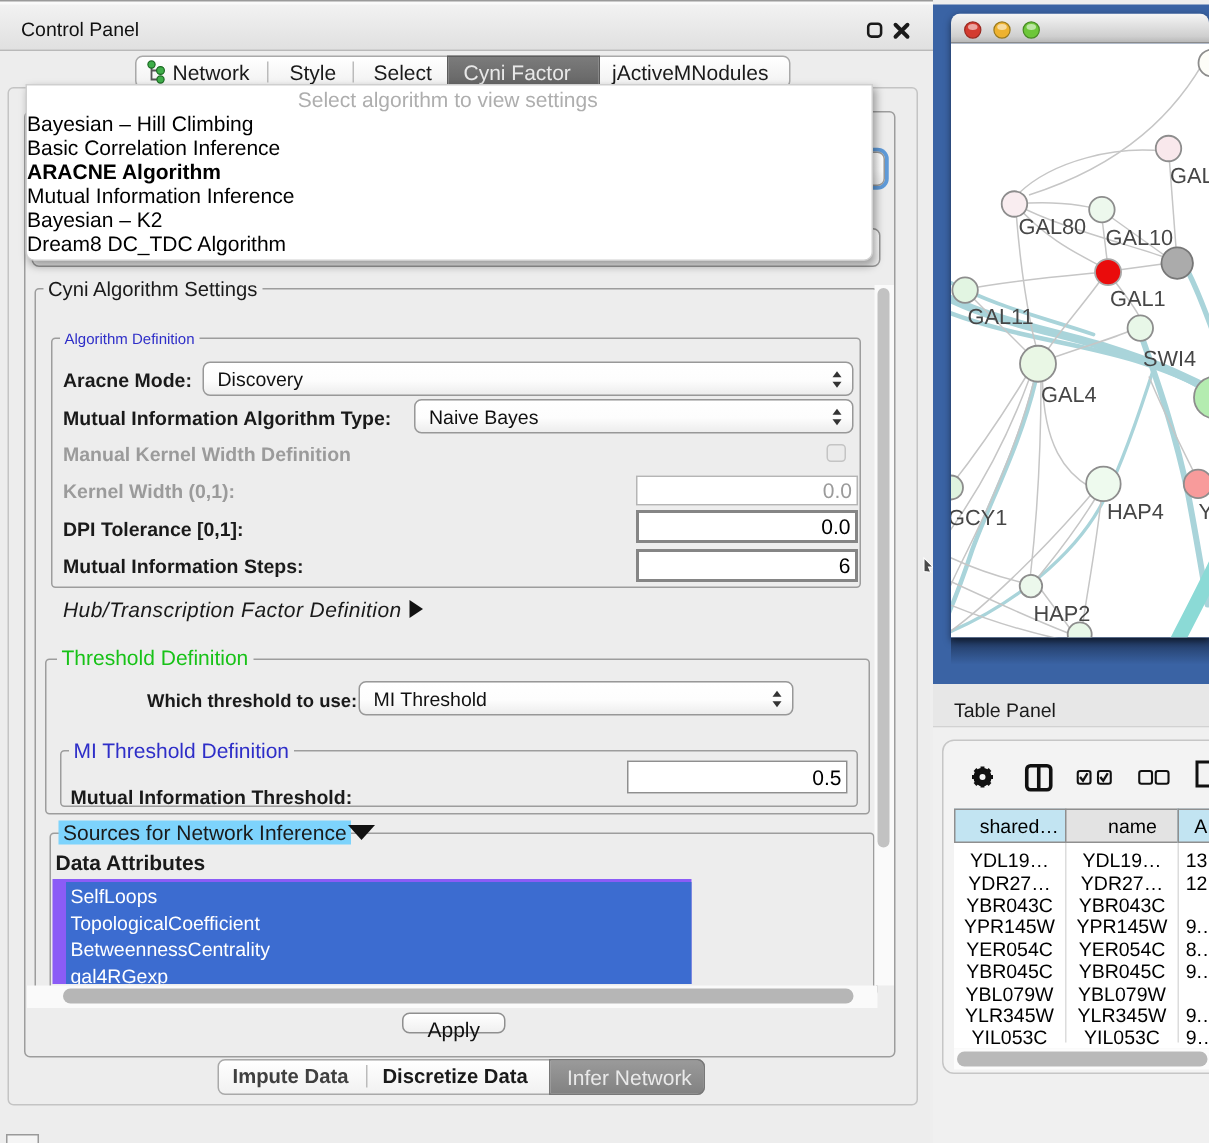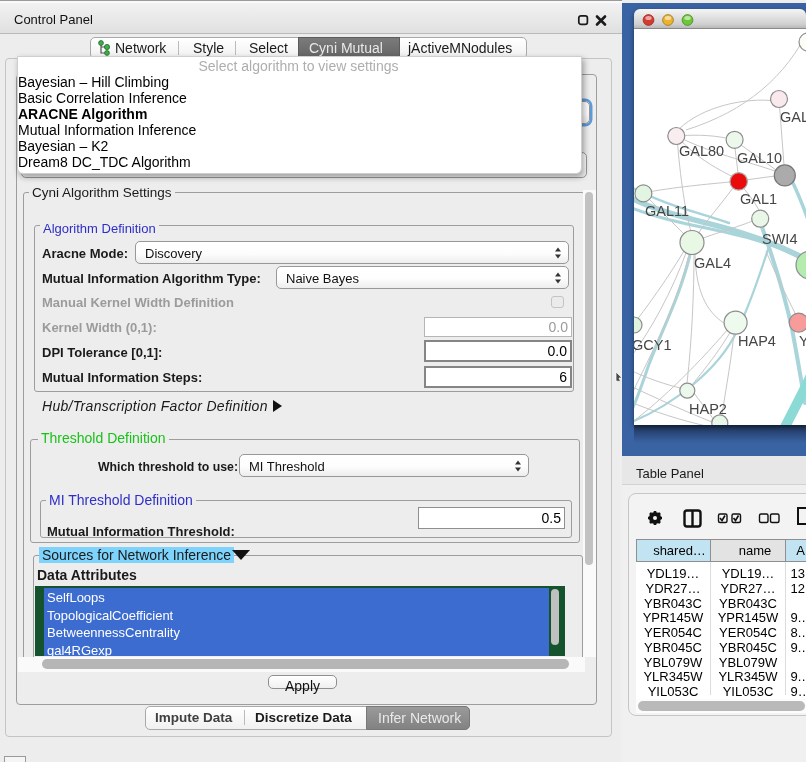--- a/index.html
+++ b/index.html
@@ -45,36 +45,36 @@
 
 <svg class="abs" style="left:96px;top:38px;" width="16" height="19">
   <path d="M5 6 L5 15 L10 15 M5 9 L10 9" stroke="#555" stroke-width="1.2" fill="none"></path>
   <circle cx="5" cy="5" r="2.4" fill="#3fae49" stroke="#1c6b24" stroke-width="0.8"></circle>
   <circle cx="11" cy="9" r="2.6" fill="#3fae49" stroke="#1c6b24" stroke-width="0.8"></circle>
   <circle cx="11" cy="15" r="2.4" fill="#3fae49" stroke="#1c6b24" stroke-width="0.8"></circle>
 </svg>
 <div class="abs r14" style="left:115px;top:40px;">Network</div>
 <div class="abs r14" style="left:193px;top:40px;">Style</div>
 <div class="abs r14" style="left:249px;top:40px;">Select</div>
-<div class="abs r14" style="left:309px;top:40px;color:#e8e8e8;">Cyni Mutual</div>
+<div class="abs r14" style="left:309px;top:40px;color:#e8e8e8;">Cyni Factor</div>
 <div class="abs r14" style="left:408px;top:40px;">jActiveMNodules</div>
 
 <div class="abs" style="left:16px;top:74px;width:581px;height:631px;border:1px solid #9d9d9d;border-radius:4px;background:#ededed;box-sizing:border-box;"></div>
 
 <div class="combo" style="left:21px;top:152px;width:564px;height:24px;">
   <span class="ct">galFiltered.sif default node</span>
 </div>
 
 <div class="combo" style="left:28px;top:101px;width:560px;height:21px;box-shadow:0 0 0 2.5px #5f9ad8;"></div>
 
 <div class="group" style="left:23px;top:192px;width:560px;height:470px;border-radius:3px;"></div>
 <div class="abs" style="left:29px;top:185px;background:#ededed;padding:0 3px;font-size:13.5px;color:#1a1a1a;">Cyni Algorithm Settings</div>
 
 <div class="group" style="left:34px;top:225px;width:538px;height:165px;"></div>
-<div class="abs" style="left:40px;top:221px;background:#ededed;padding:0 3px;font-size:13px;color:#2e2ec8;">Algorithm Definition</div>
+<div class="abs" style="left:40px;top:221px;background:#ededed;padding:0 3px;font-size:10px;color:#2e2ec8;">Algorithm Definition</div>
 
 <div class="abs b13" style="left:42px;top:246px;">Aracne Mode:</div>
 <div class="combo" style="left:135px;top:241px;width:432px;height:21px;">
   <span class="ct">Discovery</span>
   <span class="updn">
       <span class="tri-u"></span>
       <span class="tri-d"></span>
     </span>
 </div>
 <div class="abs b13" style="left:42px;top:271px;">Mutual Information Algorithm Type:</div>
@@ -113,21 +113,21 @@
 <div class="abs" style="left:46px;top:492px;background:#ededed;padding:0 3px;font-size:14px;color:#2e2ec8;">MI Threshold Definition</div>
 <div class="abs b13" style="left:47px;top:512px;margin-top:12px;">Mutual Information Threshold:</div>
 <div class="field" style="left:418px;top:507px;width:142px;height:20px;border:1px solid #8f8f8f;color:#000;padding-right:3px;line-height:20px;font-size:14px;">0.5</div>
 
 <div class="group" style="left:33px;top:555px;width:548px;height:110px;"></div>
 <div class="abs" style="left:39px;top:547px;background:#7dd3fc;padding:0 3px;font-size:14px;color:#1a1a1a;">Sources for Network Inference</div>
 <div class="abs" style="left:232px;top:550px;width:0;height:0;border-left:9px solid transparent;border-right:9px solid transparent;border-top:10px solid #111;"></div>
 
 <div class="abs" style="left:37px;top:567px;font-weight:bold;font-size:14px;color:#1a1a1a;">Data Attributes</div>
 
-<div class="abs" style="left:35px;top:586px;width:530px;height:70px;background:#14532d;overflow:hidden;">
+<div class="abs" style="left:35px;top:586px;width:426px;height:70px;background:#8b5cf6;overflow:hidden;">
   <div style="position:absolute;left:9px;top:2px;width:505px;height:80px;background:#3c6cd0;"></div>
   <div style="position:absolute;left:12px;top:3px;font-size:13px;color:#fff;line-height:17.5px;">SelfLoops<br>TopologicalCoefficient<br>BetweennessCentrality<br>gal4RGexp</div>
   <div style="position:absolute;left:516px;top:3px;width:8px;height:56px;background:#c0c0c0;border-radius:4px;"></div>
 </div>
 
 <div class="abs" style="left:18px;top:657px;width:567px;height:15px;background:#fafafa;"></div>
 <div class="abs" style="left:42px;top:659px;width:527px;height:10px;background:#b6b6b6;border-radius:5px;"></div>
 
 <div class="abs" style="left:583px;top:190px;width:13px;height:467px;background:#fafafa;"></div>
 <div class="abs" style="left:585px;top:192px;width:8px;height:373px;background:#c2c2c2;border-radius:4px;"></div>

